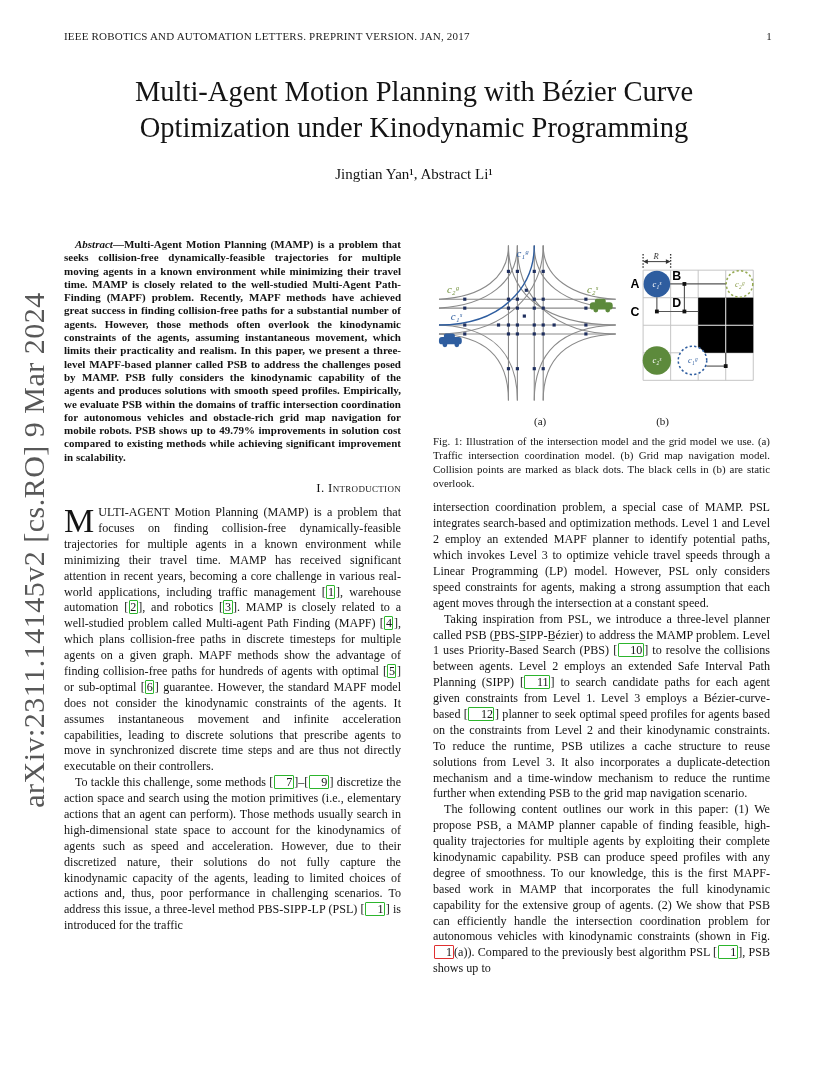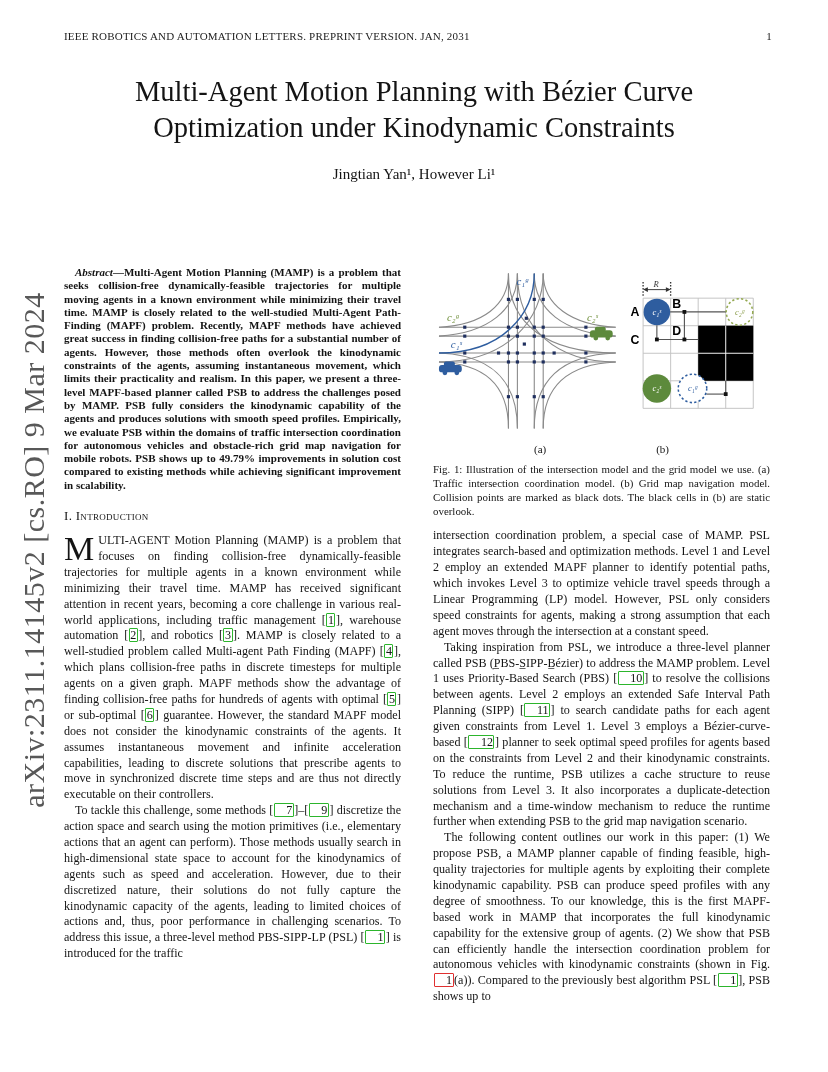--- a/index.html
+++ b/index.html
@@ -19,31 +19,31 @@
   }
   .paper-title{
     position:absolute;top:74px;left:0;right:0;margin:0 auto;max-width:656px;
     text-align:center;font-size:28.5px;font-weight:normal;line-height:1.27;
   }
   .paper-authors{
     position:absolute;top:166px;left:0;right:0;text-align:center;font-size:15px;
   }
   .columns{
     position:absolute;top:238px;left:64px;right:58px;bottom:40px;
-    display:flex;gap:32px;margin-top:28px;
+    display:flex;gap:32px;
   }
   .col{flex:1;min-width:0;text-align:justify;}
   .abstract,.index-terms{
     font-weight:bold;font-size:11px;line-height:1.21;margin:0;
   }
   .abstract .lead,.index-terms .lead{font-style:italic;}
   .abstract{text-indent:11px;}
   .index-terms{text-indent:11px;margin-top:10px;}
   .sec-heading{
-    text-align:left;font-variant:small-caps;font-weight:normal;
+    text-align:right;font-variant:small-caps;font-weight:normal;
     font-size:13px;margin:16px 0 9px 0;letter-spacing:.3px;
   }
   .body-text{font-size:12.1px;line-height:1.315;margin:0;}
   .body-text.indent{text-indent:11px;}
   .dropcap{
     float:left;font-size:34px;line-height:27px;padding:2px 4px 0 0;
   }
   .cite{
     display:inline-block;border:1px solid #2cb52c;border-radius:1px;
     padding:0 .5px;line-height:1;margin:0 .5px;
@@ -63,29 +63,29 @@
   svg .glabel{font-family:"Liberation Sans",sans-serif;font-weight:bold;font-size:13px;}
   svg .clabel{font-family:"Liberation Serif",serif;font-style:italic;font-size:9px;}
   svg .rlabel{font-family:"Liberation Serif",serif;font-style:italic;font-size:9px;}
 </style>
 </head>
 <body>
 
 <div>
 
   <div class="running-header">
-    <span>IEEE ROBOTICS AND AUTOMATION LETTERS. PREPRINT VERSION. JAN, 2031</span>
+    <span>IEEE ROBOTICS AND AUTOMATION LETTERS. PREPRINT VERSION. JAN, 2017</span>
     <span>1</span>
   </div>
 
   <div class="arxiv-strip">arXiv:2311.14145v2  [cs.RO]  9 Mar 2024</div>
 
-  <h1 class="paper-title">Multi-Agent Motion Planning with Bézier Curve Optimization under Kinodynamic Constraints</h1>
-
-  <div class="paper-authors">Jingtian Yan¹, However Li¹</div>
+  <h1 class="paper-title">Multi-Agent Motion Planning with Bézier Curve Optimization under Kinodynamic Programming</h1>
+
+  <div class="paper-authors">Jingtian Yan¹, Abstract Li¹</div>
 
   <div class="columns">
 
     <div class="col">
       <p class="abstract"><span class="lead">Abstract</span><span>—Multi-Agent Motion Planning (MAMP) is a problem that seeks collision-free dynamically-feasible trajectories for multiple moving agents in a known environment while minimizing their travel time. MAMP is closely related to the well-studied Multi-Agent Path-Finding (MAPF) problem. Recently, MAPF methods have achieved great success in finding collision-free paths for a substantial number of agents. However, those methods often overlook the kinodynamic constraints of the agents, assuming instantaneous movement, which limits their practicality and realism. In this paper, we present a three-level MAPF-based planner called PSB to address the challenges posed by MAMP. PSB fully considers the kinodynamic capability of the agents and produces solutions with smooth speed profiles. Empirically, we evaluate PSB within the domains of traffic intersection coordination for autonomous vehicles and obstacle-rich grid map navigation for mobile robots. PSB shows up to 49.79% improvements in solution cost compared to existing methods while achieving significant improvement in scalability.</span></p>
 
 
       <h2 class="sec-heading">I. Introduction</h2>
 
       <p class="body-text"><span class="dropcap">M</span><span class="rich">ULTI-AGENT Motion Planning (MAMP) is a problem that focuses on finding collision-free dynamically-feasible trajectories for multiple agents in a known environment while minimizing their travel time. MAMP has received significant attention in recent years, becoming a core challenge in various real-world applications, including traffic management [<span class="cite">1</span>], warehouse automation [<span class="cite">2</span>], and robotics [<span class="cite">3</span>]. MAMP is closely related to a well-studied problem called Multi-agent Path Finding (MAPF) [<span class="cite">4</span>], which plans collision-free paths in discrete timesteps for multiple agents on a given graph. MAPF methods show the advantage of finding collision-free paths for hundreds of agents with optimal [<span class="cite">5</span>] or sub-optimal [<span class="cite">6</span>] guarantee. However, the standard MAPF model does not consider the kinodynamic constraints of the agents. It assumes instantaneous movement and infinite acceleration capabilities, leading to discrete solutions that prescribe agents to move in synchronized discrete time steps and are thus not directly executable on their controllers.</span></p>

